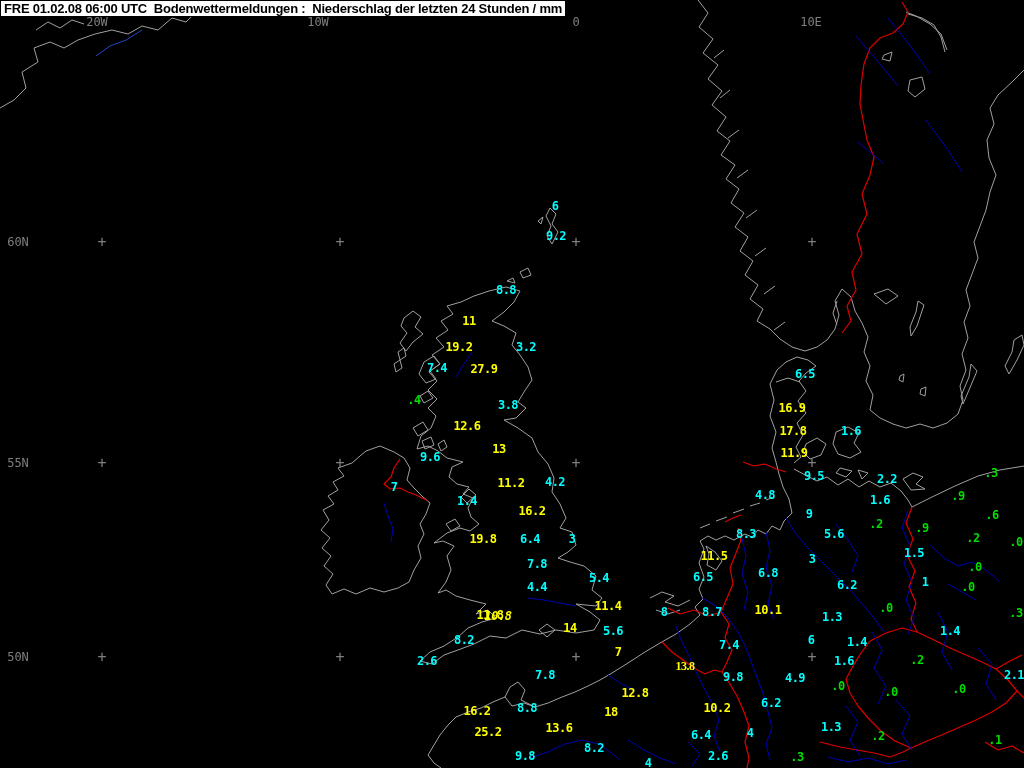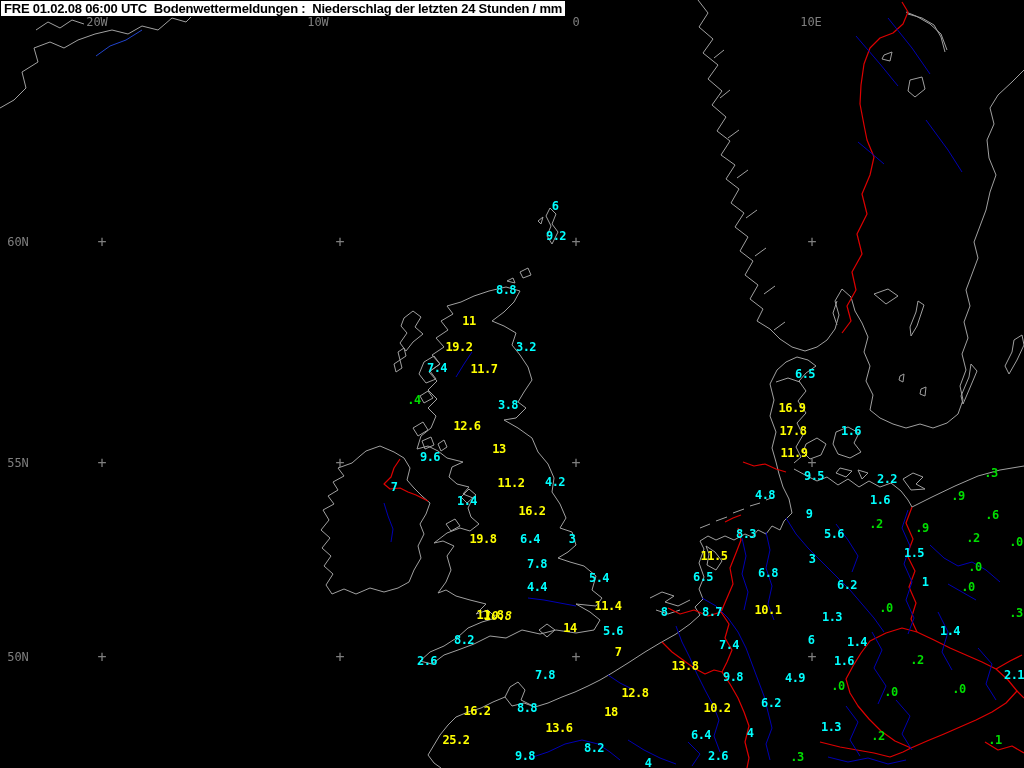--- a/index.html
+++ b/index.html
@@ -105,21 +105,21 @@
       <span class="cross" style="left: 340px; top: 657px;">+</span>
       <span class="cross" style="left: 576px; top: 657px;">+</span>
       <span class="cross" style="left: 812px; top: 657px;">+</span>
       <span class="st c" style="left: 555px; top: 206px;">6</span>
       <span class="st c" style="left: 548px; top: 236px; margin-left: 8px;">9.2</span>
       <span class="st c" style="left: 506px; top: 290px;">8.8</span>
       <span class="st y" style="left: 469px; top: 321px;">11</span>
       <span class="st y" style="left: 459px; top: 347px;">19.2</span>
       <span class="st c" style="left: 526px; top: 347px;">3.2</span>
       <span class="st c" style="left: 437px; top: 368px;">7.4</span>
-      <span class="st y" style="left: 484px; top: 369px;">11.7</span>
+      <span class="st y" style="left: 484px; top: 369px;">27.9</span>
       <span class="st g" style="left: 414px; top: 400px;">.4</span>
       <span class="st c" style="left: 508px; top: 405px;">3.8</span>
       <span class="st y" style="left: 467px; top: 426px;">12.6</span>
       <span class="st y" style="left: 499px; top: 449px;">13</span>
       <span class="st c" style="left: 430px; top: 457px;">9.6</span>
       <span class="st c" style="left: 394px; top: 487px;">7</span>
       <span class="st y" style="left: 511px; top: 483px;">11.2</span>
       <span class="st c" style="left: 555px; top: 482px;">4.2</span>
       <span class="st c" style="left: 467px; top: 501px;">1.4</span>
       <span class="st y" style="left: 532px; top: 511px;">16.2</span>
@@ -135,31 +135,31 @@
       <span class="st y" style="left: 570px; top: 628px; text-align: center;">14</span>
       <span class="st c" style="left: 613px; top: 631px;">5.6</span>
       <span class="st c" style="left: 464px; top: 640px;">8.2</span>
       <span class="st y" style="left: 618px; top: 652px;">7</span>
       <span class="st c" style="left: 427px; top: 661px;">2.6</span>
       <span class="st c" style="left: 545px; top: 675px;">7.8</span>
       <span class="st y" style="left: 635px; top: 693px;">12.8</span>
       <span class="st c" style="left: 527px; top: 708px;">8.8</span>
       <span class="st y" style="left: 477px; top: 711px;">16.2</span>
       <span class="st y" style="left: 611px; top: 712px;">18</span>
-      <span class="st y" style="left: 456px; top: 732px; margin-top: 8px;">25.2</span>
+      <span class="st y" style="left: 488px; top: 732px;">25.2</span>
       <span class="st y" style="left: 559px; top: 728px;">13.6</span>
       <span class="st c" style="left: 525px; top: 756px;">9.8</span>
       <span class="st c" style="left: 594px; top: 748px;">8.2</span>
       <span class="st c" style="left: 648px; top: 763px;">4</span>
       <span class="st c" style="left: 664px; top: 612px;">8</span>
       <span class="st c" style="left: 712px; top: 612px;">8.7</span>
       <span class="st y" style="left: 768px; top: 610px;">10.1</span>
       <span class="st c" style="left: 729px; top: 645px;">7.4</span>
       <span class="st c" style="left: 811px; top: 640px;">6</span>
-      <span class="st y" style="left: 685px; top: 666px;">13.8</span>
+      <span class="st y" style="left: 685px; top: 666px; font-family: Liberation Serif, serif;">13.8</span>
       <span class="st c" style="left: 733px; top: 677px;">9.8</span>
       <span class="st c" style="left: 795px; top: 678px;">4.9</span>
       <span class="st c" style="left: 771px; top: 703px;">6.2</span>
       <span class="st y" style="left: 717px; top: 708px;">10.2</span>
       <span class="st c" style="left: 701px; top: 735px;">6.4</span>
       <span class="st c" style="left: 750px; top: 733px;">4</span>
       <span class="st c" style="left: 718px; top: 756px;">2.6</span>
       <span class="st g" style="left: 797px; top: 757px;">.3</span>
       <span class="st y" style="left: 714px; top: 556px;">11.5</span>
       <span class="st c" style="left: 703px; top: 577px;">6.5</span>

